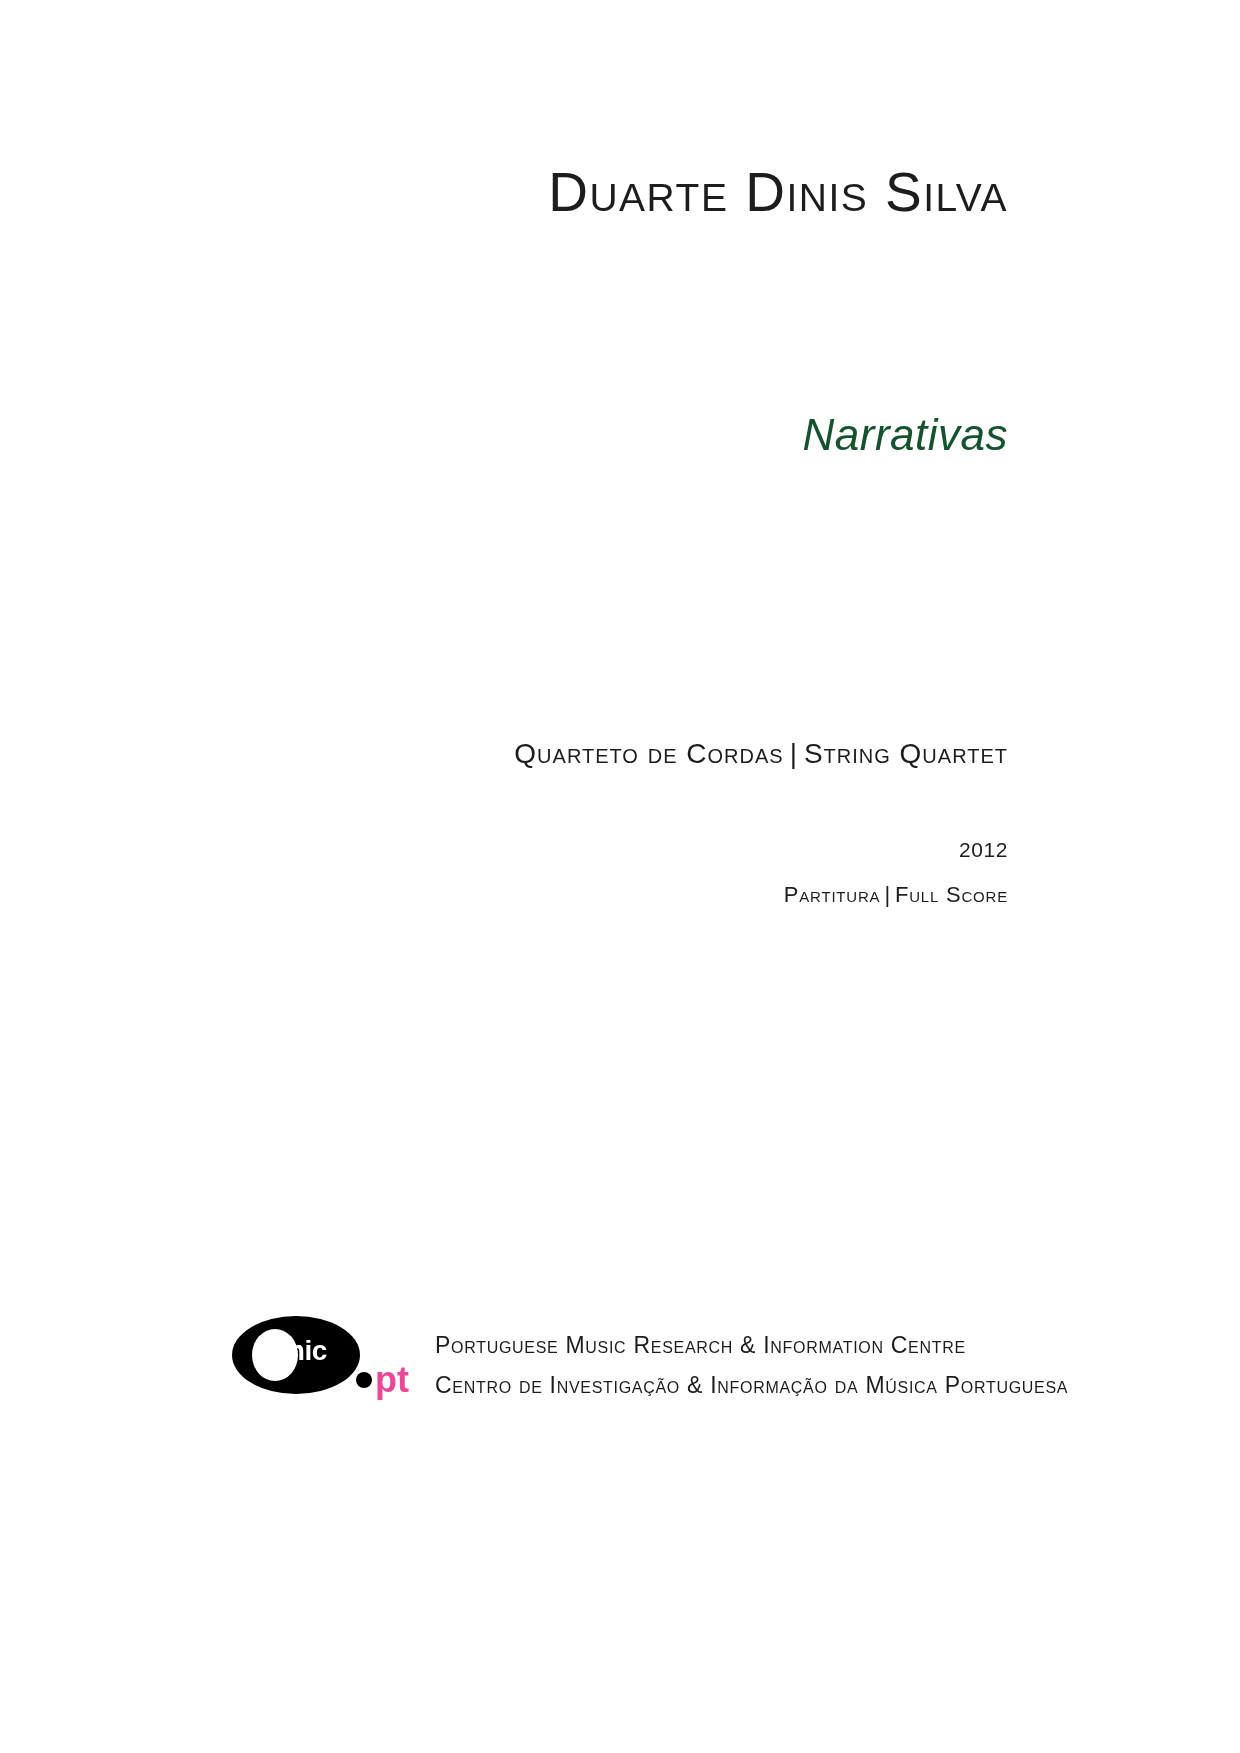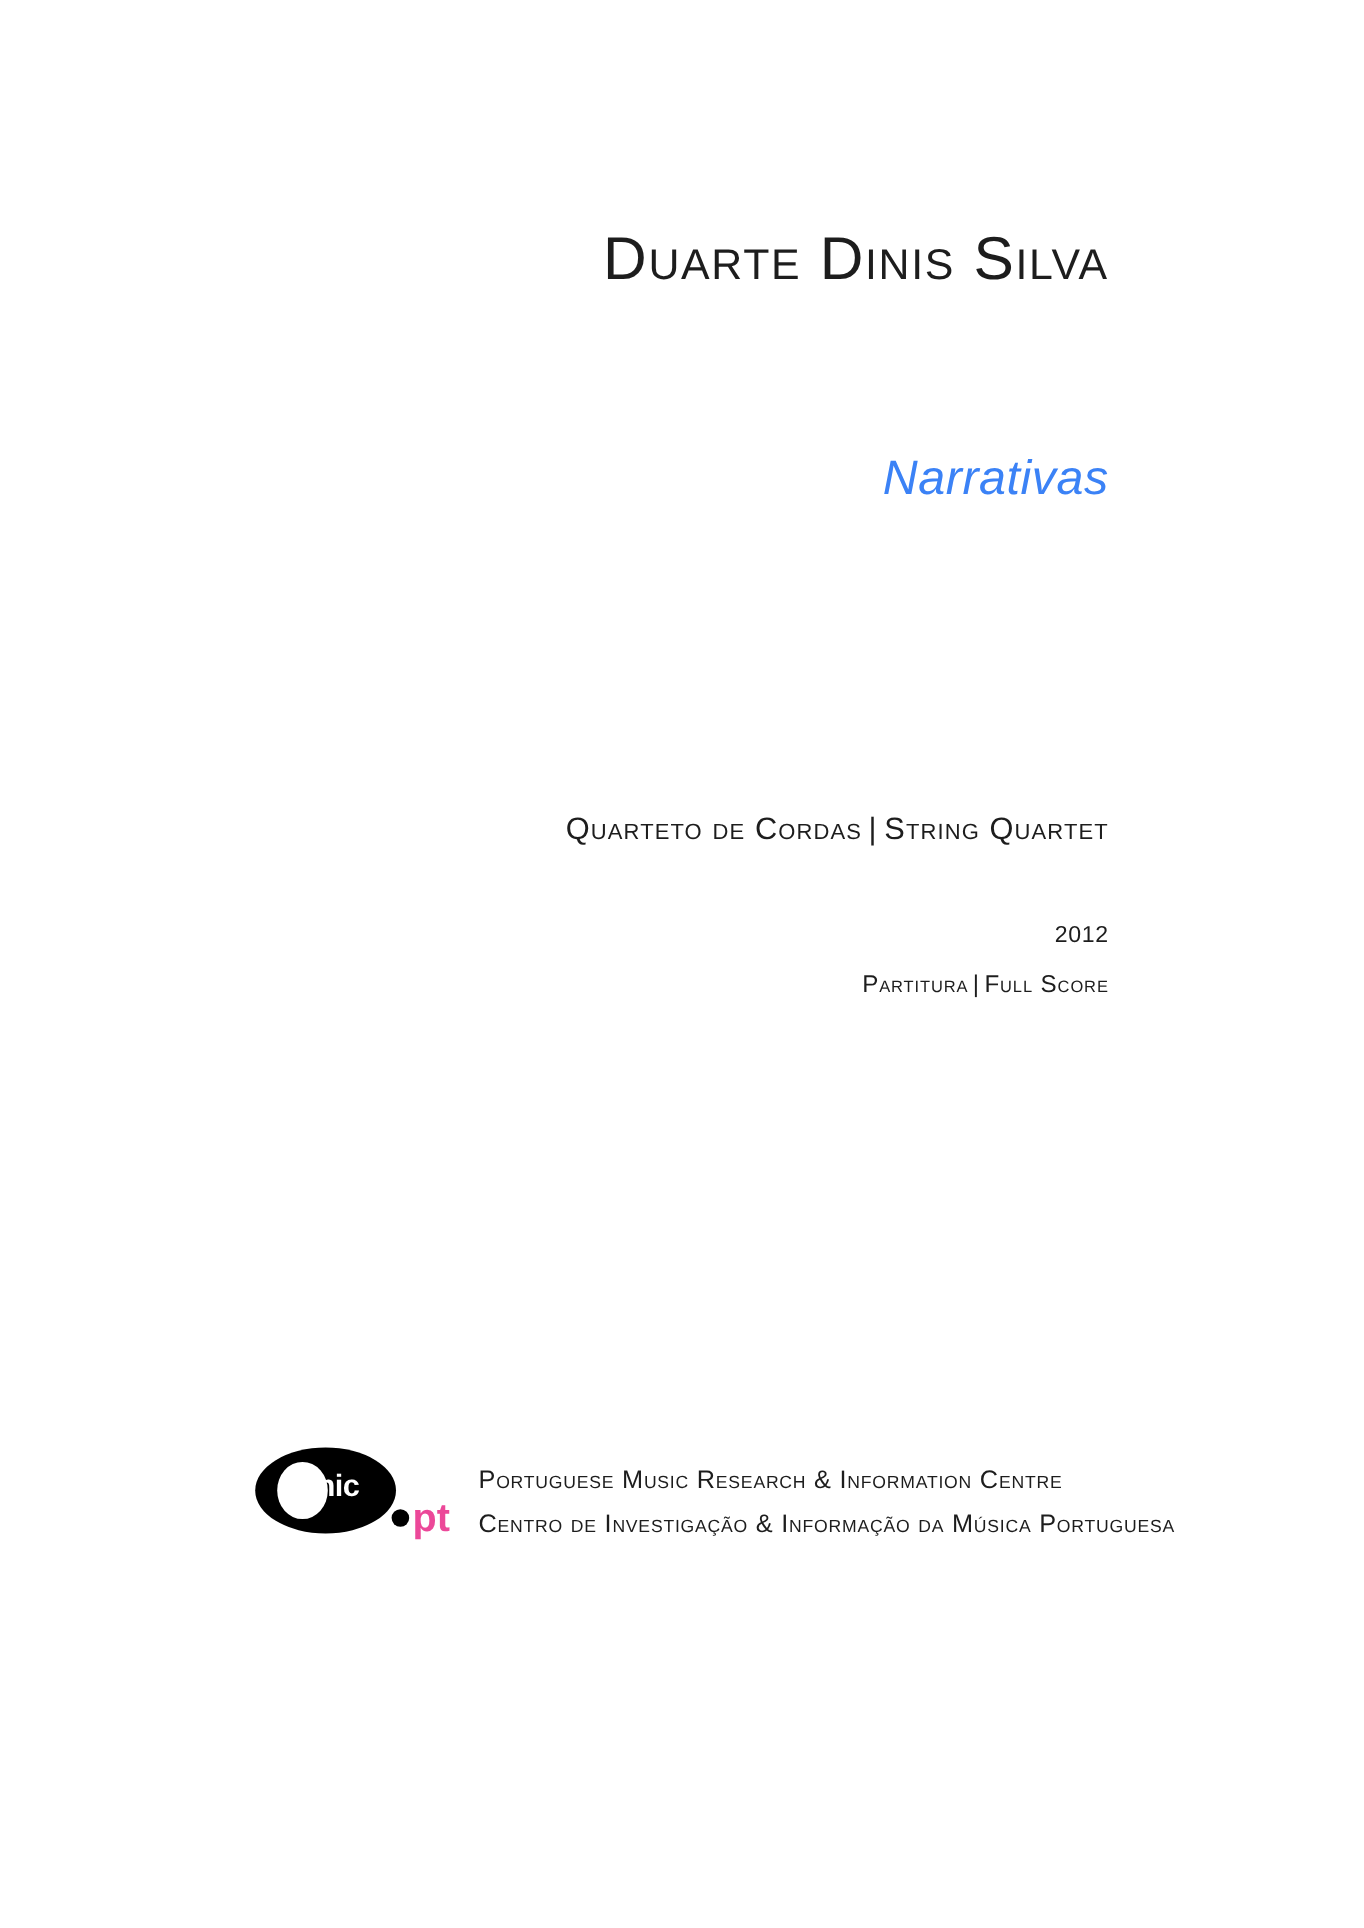--- a/index.html
+++ b/index.html
@@ -27,32 +27,31 @@
     position: absolute;
     right: 232px;
     top: 160px;
     font-size: 55px;
     font-weight: 400;
     letter-spacing: 1.5px;
     color: #1d1d1d;
     white-space: nowrap;
     text-align: right;
     font-variant: small-caps;
-    margin-top: 43px;
   }
 
   
   .work-title {
     position: absolute;
     right: 232px;
     top: 410px;
     font-size: 44px;
     font-style: italic;
     font-weight: 400;
-    color: #3b82f6;
+    color: #14532d;
     white-space: nowrap;
     text-align: right;
     letter-spacing: 0.5px;
   }
 
   
   .instrumentation {
     position: absolute;
     right: 232px;
     top: 738px;

